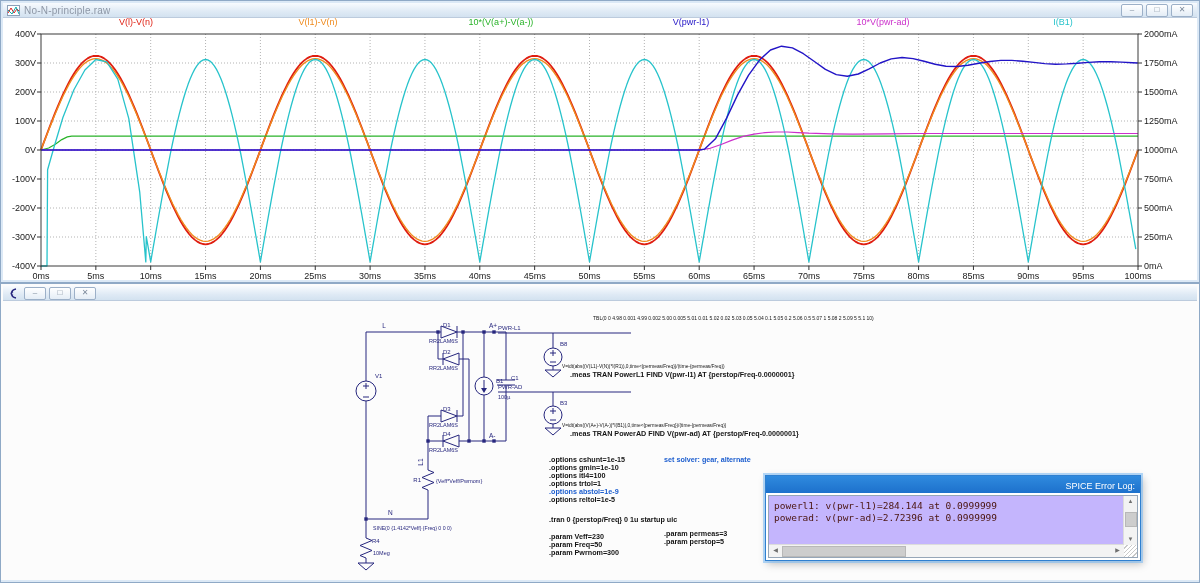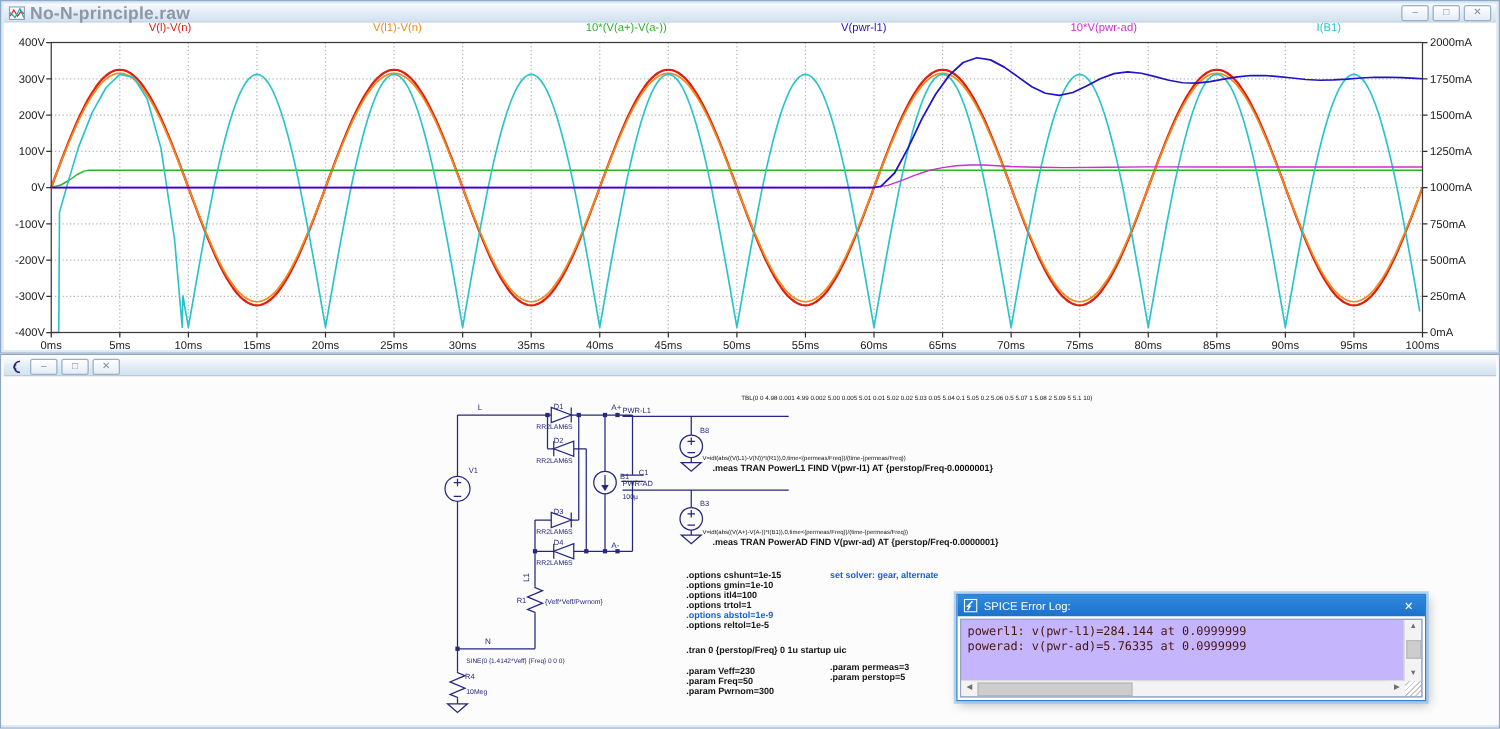--- a/index.html
+++ b/index.html
@@ -4,39 +4,39 @@
 <style>
   html,body{margin:0;padding:0;background:#aebfd4;}
   .stage{position:relative;width:1200px;height:583px;background:#ccd8e6;
          font-family:"Liberation Sans",sans-serif;overflow:hidden;}
   .mdi-window{position:absolute;left:0;width:1198px;border:1px solid #8fa9c6;
               box-shadow:inset 0 0 0 2px #dce9f6;background:#fff;}
   .titlebar{position:absolute;left:2px;top:2px;right:2px;height:14px;
             background:linear-gradient(#f8fbfe,#dfeaf5 60%,#d3e2f0);
             border-bottom:1px solid #bccbdd;display:flex;align-items:center;
             padding:0 4px;gap:4px;z-index:6;}
-  .titlebar .title{font-size:14px;color:#8d97a6;flex:1;letter-spacing:.2px;font-weight:bold;}
+  .titlebar .title{font-size:10px;color:#8d97a6;flex:1;letter-spacing:.2px;}
   .win-buttons{display:flex;gap:3px;}
   .win-btn{width:20px;height:11px;border:1px solid #9cb0c8;border-radius:2px;
            background:linear-gradient(#ffffff,#e4edf6);color:#7d8b9d;
            font-size:8px;line-height:9px;text-align:center;cursor:default;}
   svg text{font-family:"Liberation Sans",sans-serif;}
   .axis-label{font-size:9px;fill:#1a1a1a;}
   .trace-label{font-size:9px;}
   .sch-ink{stroke:#27277e;stroke-width:1;fill:none;}
   .sch-text{fill:#27277e;}
   .dir-text{fill:#141414;font-weight:bold;}
   .comment-text{fill:#1d5ecf;font-weight:bold;}
   
   .dialog{position:absolute;left:767px;top:477px;width:374px;height:84px;
           background:#fff;border:1px solid #2f80d0;z-index:20;
           box-shadow:0 0 0 2px rgba(130,190,245,.6),2px 3px 8px rgba(0,0,0,.25);}
   .dialog-titlebar{position:absolute;left:0;top:0;right:0;height:17px;
-          background:linear-gradient(#2f8ade,#1d71cc);display:flex;align-items:center;
-          padding:0 5px;gap:5px;}
+          background:linear-gradient(#2f8ade,#1d71cc);display:flex;align-items:flex-end;
+          padding:0 5px;gap:5px;flex-direction:column;}
   .dialog-title{color:#fff;font-size:9px;flex:1;}
   .dialog-close{color:#fff;font-size:9px;width:16px;text-align:center;cursor:default;}
   .dialog-body{position:absolute;left:2px;right:2px;top:19px;bottom:2px;
           border:1px solid #96a6b8;background:#c4b5fd;overflow:hidden;}
   .log-lines{position:absolute;left:5px;top:4px;right:16px;
           font-family:"DejaVu Sans Mono",monospace;font-size:9.5px;line-height:12px;
           color:#4a140e;white-space:pre;}
   .vsb{position:absolute;top:0;right:0;bottom:12px;width:13px;background:#f3f3f3;
        border-left:1px solid #dcdcdc;}
   .hsb{position:absolute;left:0;right:13px;bottom:0;height:12px;background:#f3f3f3;
@@ -343,21 +343,21 @@
     <div class="dialog" style="left:764px;top:191px;">
       <div class="dialog-titlebar">
         <svg width="11" height="11">
           <rect x="0.5" y="0.5" width="10" height="10" fill="none" stroke="#ffffff"></rect>
           <path d="M7,2 L3,6 L5,6 L3,9" fill="none" stroke="#ffffff" stroke-width="1.2"></path>
         </svg>
         <span class="dialog-title">SPICE Error Log:</span>
         <span class="dialog-close">✕</span>
       </div>
       <div class="dialog-body">
-        <div class="log-lines" id="log-lines"><div>powerl1: v(pwr-l1)=284.144 at 0.0999999</div><div>powerad: v(pwr-ad)=5.76335 at 0.0999999</div></div>
+        <div class="log-lines" id="log-lines"><div>powerl1: v(pwr-l1)=284.144 at 0.0999999</div><div>powerad: v(pwr-ad)=2.72396 at 0.0999999</div></div>
         <div class="vsb">
           <span class="sb-btn" style="top:0;">▲</span>
           <span class="sb-thumb" style="top:16px;left:1px;width:10px;height:13px;"></span>
           <span class="sb-btn" style="bottom:0;">▼</span>
         </div>
         <div class="hsb">
           <span class="sb-btn" style="left:0;">◀</span>
           <span class="sb-thumb" style="left:13px;top:1px;height:9px;width:122px;"></span>
           <span class="sb-btn" style="right:0;">▶</span>
         </div>

